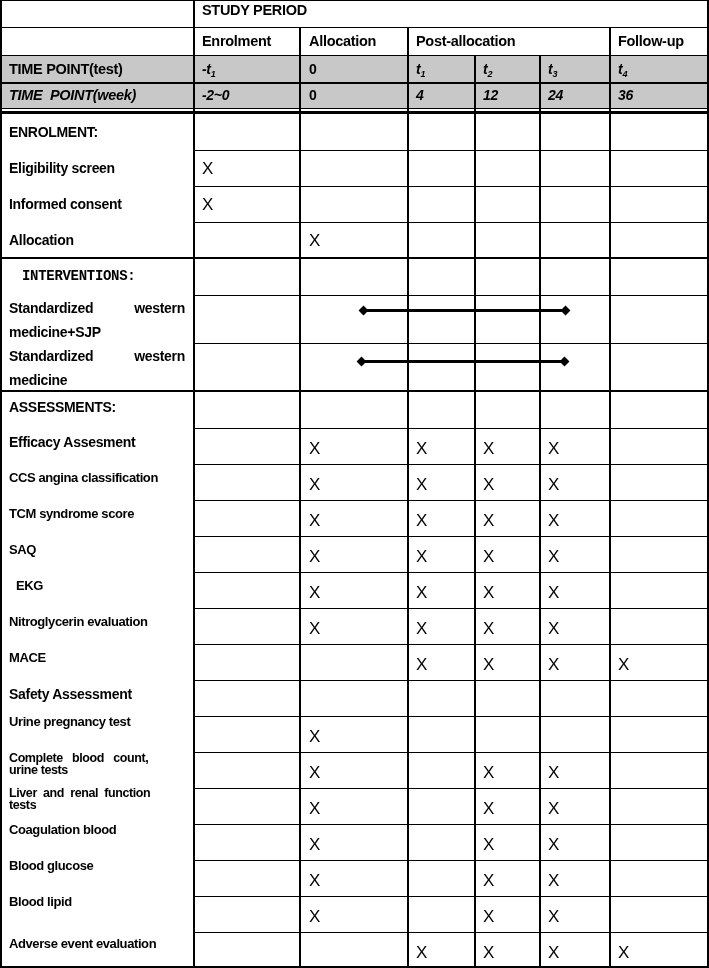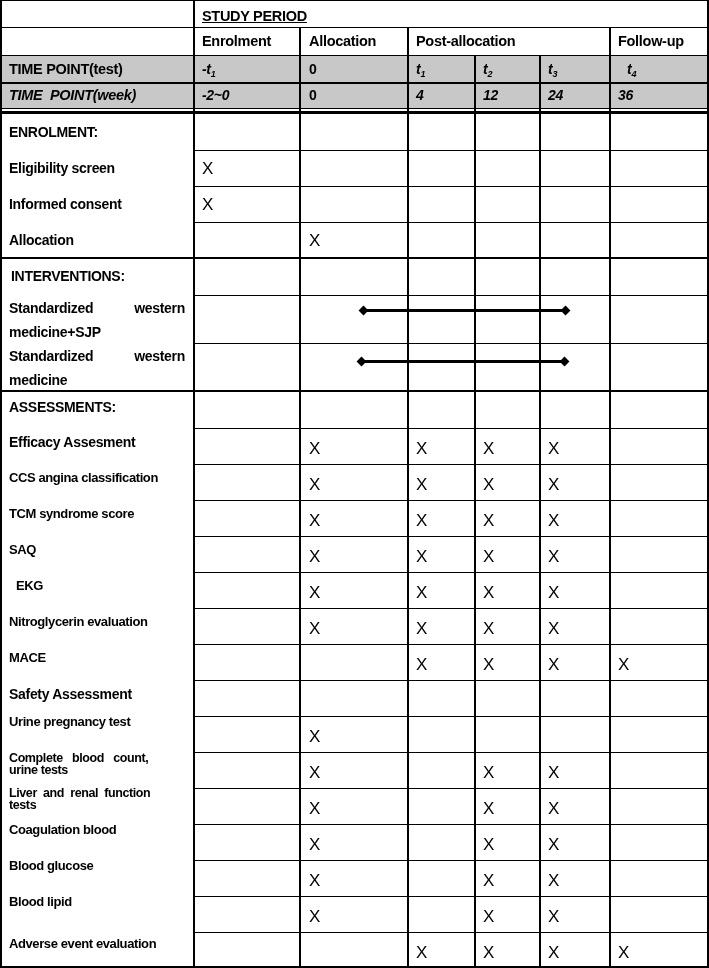--- a/index.html
+++ b/index.html
@@ -65,54 +65,54 @@
   <div class="hline" style="left:194px;top:644px;width:515px;height:1px;"></div>
   <div class="hline" style="left:194px;top:680px;width:515px;height:1px;"></div>
   <div class="hline" style="left:194px;top:716px;width:515px;height:1px;"></div>
   <div class="hline" style="left:194px;top:752px;width:515px;height:1px;"></div>
   <div class="hline" style="left:194px;top:788px;width:515px;height:1px;"></div>
   <div class="hline" style="left:194px;top:824px;width:515px;height:1px;"></div>
   <div class="hline" style="left:194px;top:860px;width:515px;height:1px;"></div>
   <div class="hline" style="left:194px;top:896px;width:515px;height:1px;"></div>
   <div class="hline" style="left:194px;top:932px;width:515px;height:1px;"></div>
 
-  <span class="txt hdr" style="left:202px;top:8px;text-decoration:underline;">STUDY PERIOD</span>
+  <span class="txt hdr" style="left:202px;top:2px;">STUDY PERIOD</span>
 
   <span class="txt hdr" style="left:202px;top:33px;">Enrolment</span>
   <span class="txt hdr" style="left:309px;top:33px;">Allocation</span>
   <span class="txt hdr" style="left:416px;top:33px;">Post-allocation</span>
   <span class="txt hdr" style="left:618px;top:33px;">Follow-up</span>
 
   <span class="txt hdr" style="left:9px;top:61px;">TIME POINT(test)</span>
   <span class="txt hdr" style="left:9px;top:87px;white-space:pre;font-style:italic;">TIME  POINT(week)</span>
 
   <span class="txt it" style="left:202px;top:61px;"><span>-t</span><span class="sub">1</span></span>
   <span class="txt" style="left:309px;top:61px;"><span>0</span></span>
   <span class="txt it" style="left:416px;top:61px;"><span>t</span><span class="sub">1</span></span>
   <span class="txt it" style="left:483px;top:61px;"><span>t</span><span class="sub">2</span></span>
   <span class="txt it" style="left:548px;top:61px;"><span>t</span><span class="sub">3</span></span>
-  <span class="txt it" style="left:618px;top:61px;margin-left:9px;"><span>t</span><span class="sub">4</span></span>
+  <span class="txt it" style="left:618px;top:61px;"><span>t</span><span class="sub">4</span></span>
 
   <span class="txt it" style="left:202px;top:87px;">-2~0</span>
   <span class="txt" style="left:309px;top:87px;">0</span>
   <span class="txt it" style="left:416px;top:87px;">4</span>
   <span class="txt it" style="left:483px;top:87px;">12</span>
   <span class="txt it" style="left:548px;top:87px;">24</span>
   <span class="txt it" style="left:618px;top:87px;">36</span>
 
   <span class="lbl" style="left:9px;top:124px;">ENROLMENT:</span>
   <span class="lbl" style="left:9px;top:160px;">Eligibility screen</span>
   <span class="lbl" style="left:9px;top:196px;">Informed consent</span>
   <span class="lbl" style="left:9px;top:232px;">Allocation</span>
 
   <span class="mark" style="left:202px;top:160px;">X</span>
   <span class="mark" style="left:202px;top:196px;">X</span>
   <span class="mark" style="left:309px;top:232px;">X</span>
 
-  <span class="lbl" style="left:11px;top:268px;">INTERVENTIONS:</span>
+  <span class="lbl" style="left:22px;top:268px;font-family:Liberation Mono, monospace;">INTERVENTIONS:</span>
 
   <div class="abs" style="left:9px;top:300px;width:176px;height:44px;">
     <span class="lbl" style="left:0;top:0;">Standardized</span>
     <span class="lbl" style="right:0;top:0;">western</span>
     <span class="lbl" style="left:0;top:24px;">medicine+SJP</span>
   </div>
   <div class="abs" style="left:9px;top:348px;width:176px;height:44px;">
     <span class="lbl" style="left:0;top:0;">Standardized</span>
     <span class="lbl" style="right:0;top:0;">western</span>
     <span class="lbl" style="left:0;top:24px;">medicine</span>

